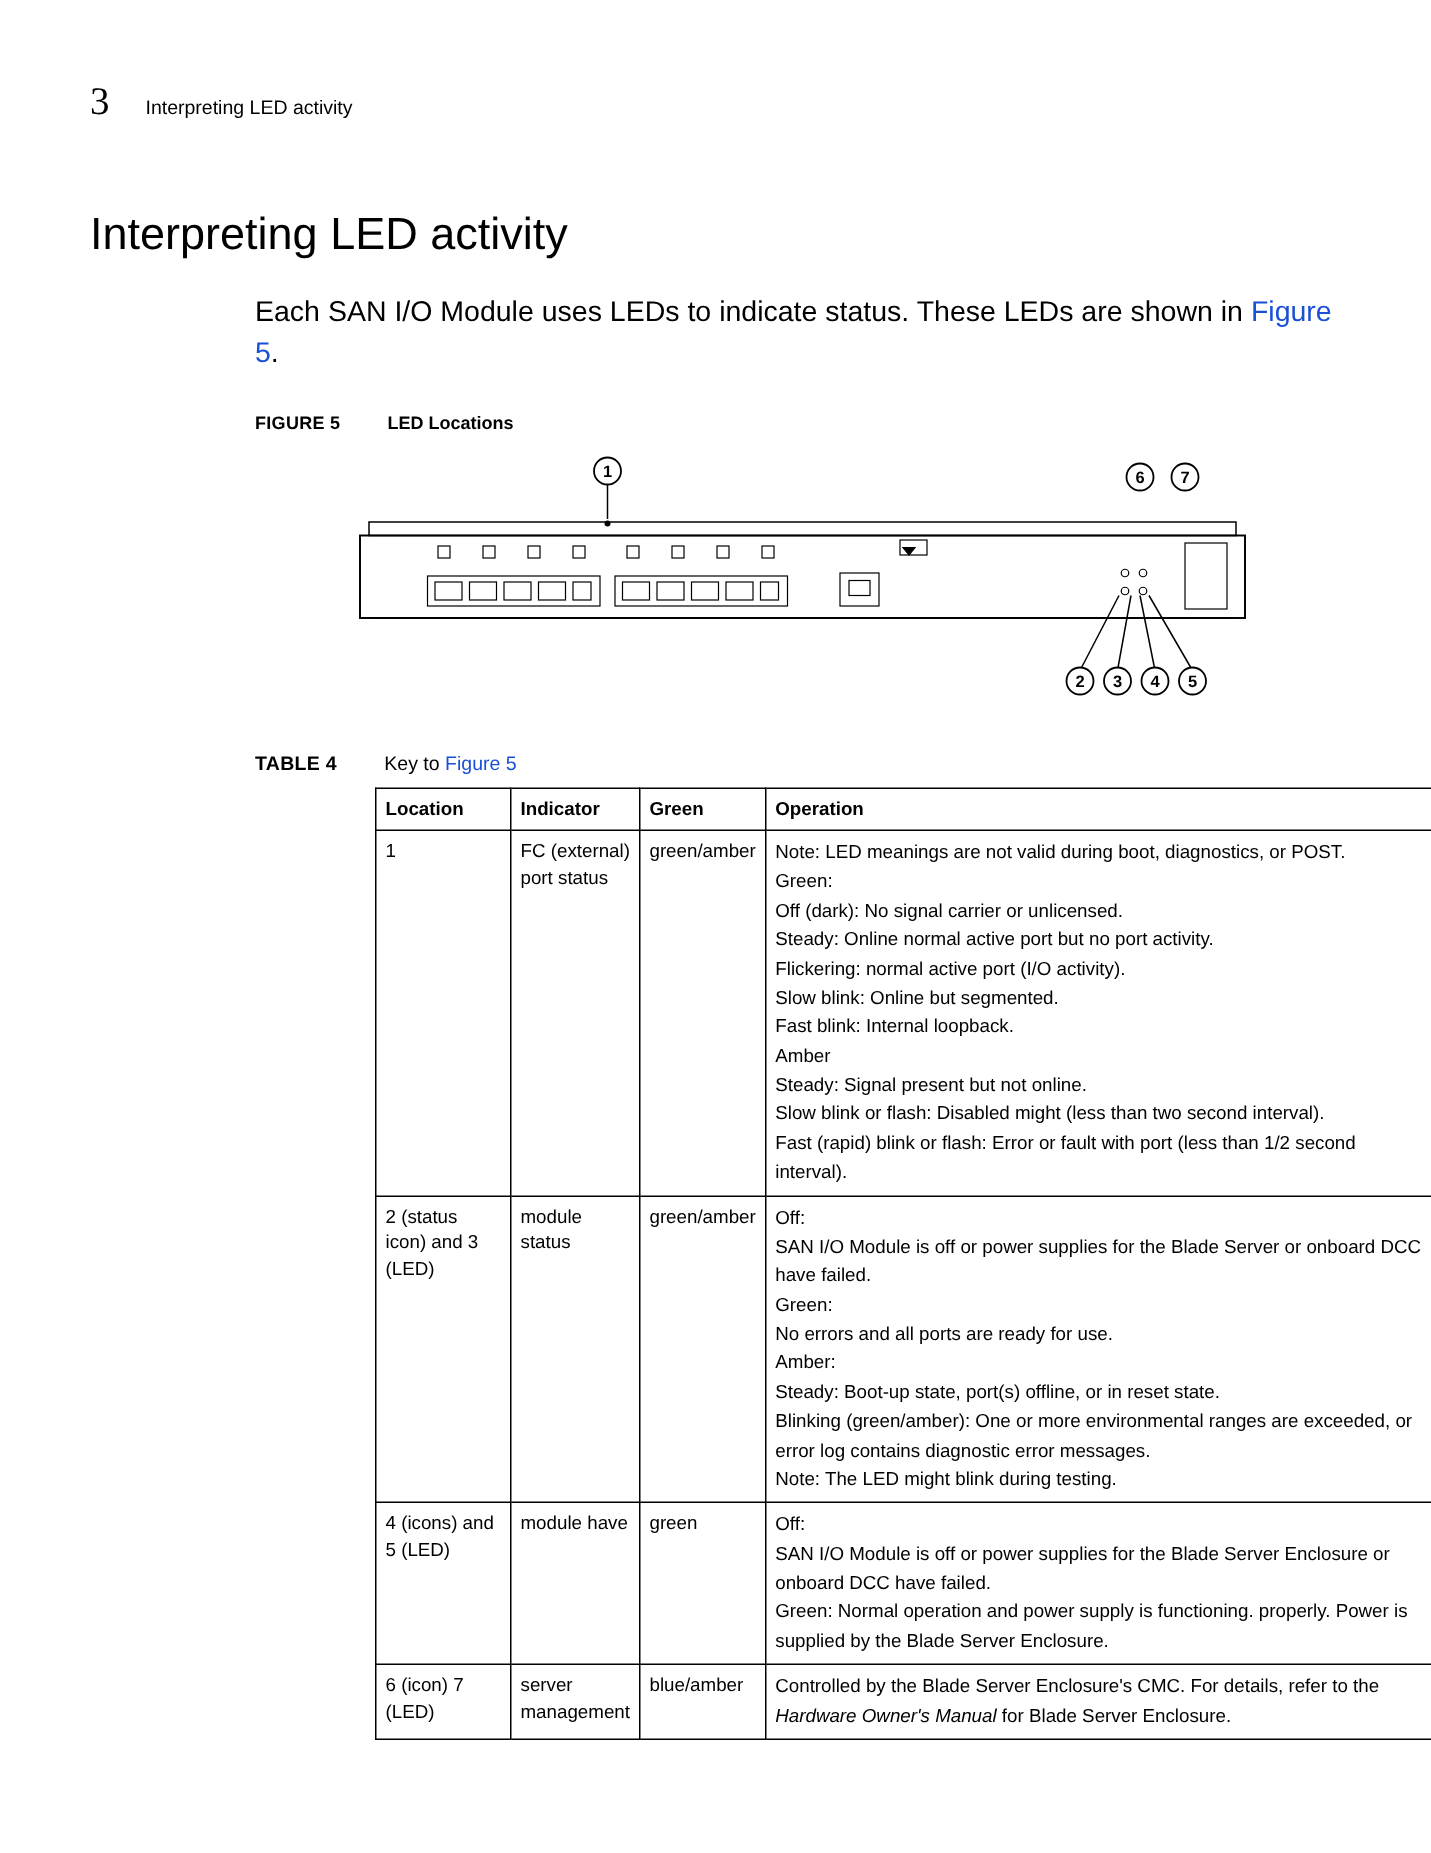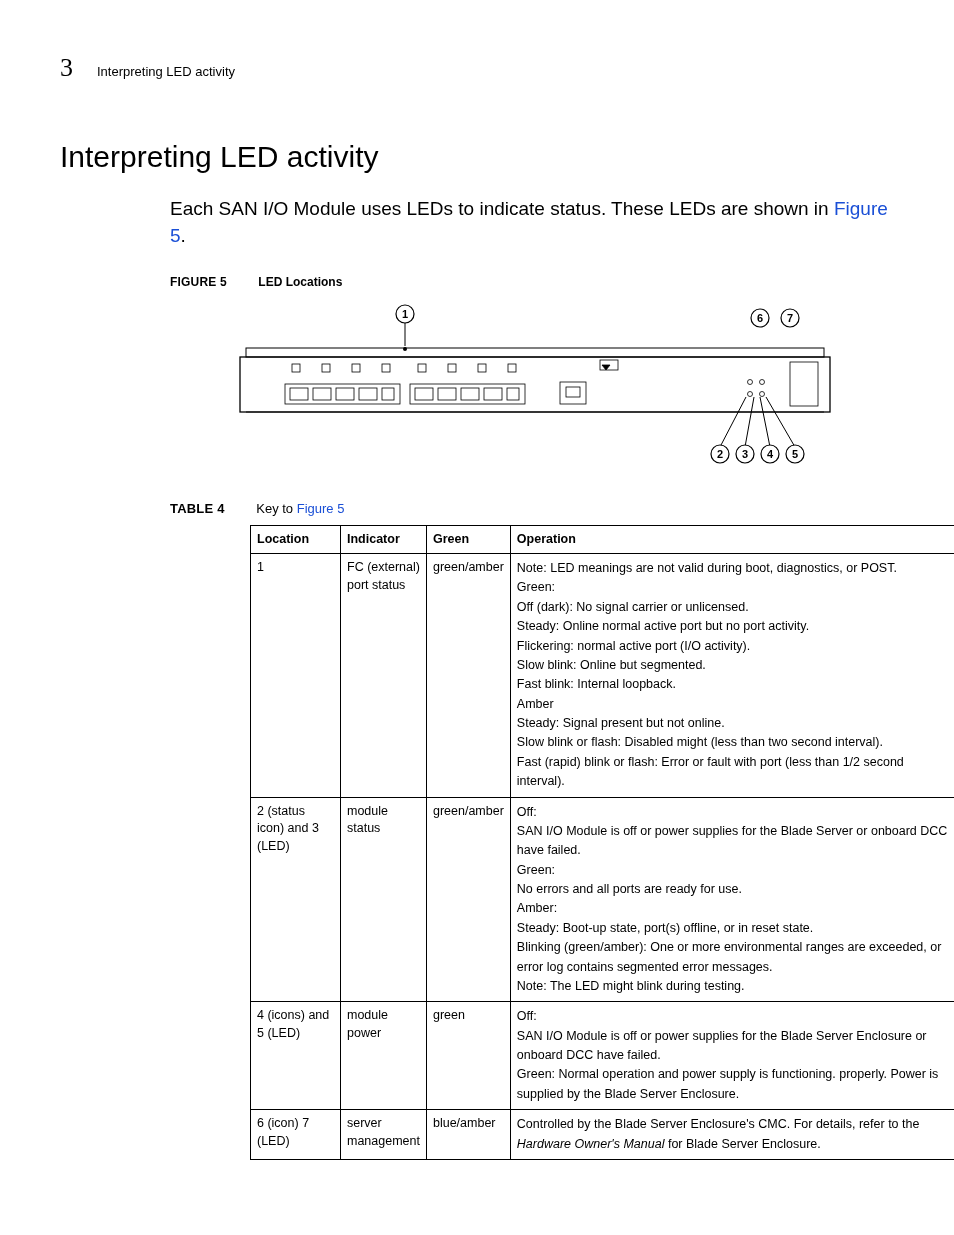--- a/index.html
+++ b/index.html
@@ -224,27 +224,27 @@
         <td style="width: 90px;">2 (status icon) and 3 (LED)</td>
         <td style="width: 80px; margin-left: 28px;">module status</td>
         <td style="width: 80px;">green/amber</td>
         <td class="op">
           <span class="op-line">Off:</span>
           <span class="op-line">SAN I/O Module is off or power supplies for the Blade Server or onboard DCC have failed.</span>
           <span class="op-line">Green:</span>
           <span class="op-line">No errors and all ports are ready for use.</span>
           <span class="op-line">Amber:</span>
           <span class="op-line">Steady: Boot-up state, port(s) offline, or in reset state.</span>
-          <span class="op-line">Blinking (green/amber): One or more environmental ranges are exceeded, or error log contains segmented error messages.</span>
+          <span class="op-line">Blinking (green/amber): One or more environmental ranges are exceeded, or error log contains diagnostic error messages.</span>
           <span class="op-line">Note: The LED might blink during testing.</span>
         </td>
       </tr>
       <tr>
         <td style="width: 90px;">4 (icons) and 5 (LED)</td>
-        <td style="width: 80px;">module power</td>
+        <td style="width: 80px;">module have</td>
         <td style="width: 80px;">green</td>
         <td class="op">
           <span class="op-line">Off:</span>
           <span class="op-line">SAN I/O Module is off or power supplies for the Blade Server Enclosure or onboard DCC have failed.</span>
           <span class="op-line">Green: Normal operation and power supply is functioning. properly. Power is supplied by the Blade Server Enclosure.</span>
         </td>
       </tr>
       <tr>
         <td style="width: 90px;">6 (icon) 7 (LED)</td>
         <td style="width: 80px;">server management</td>

